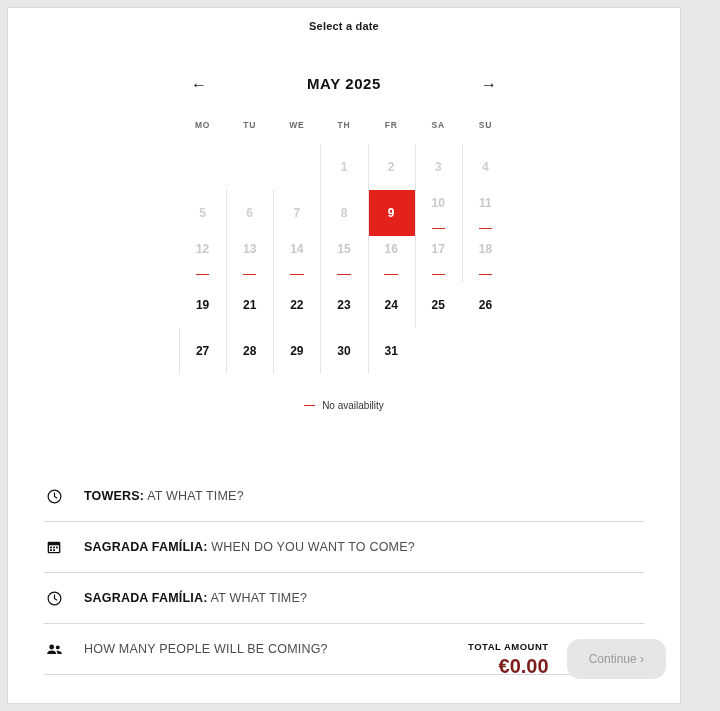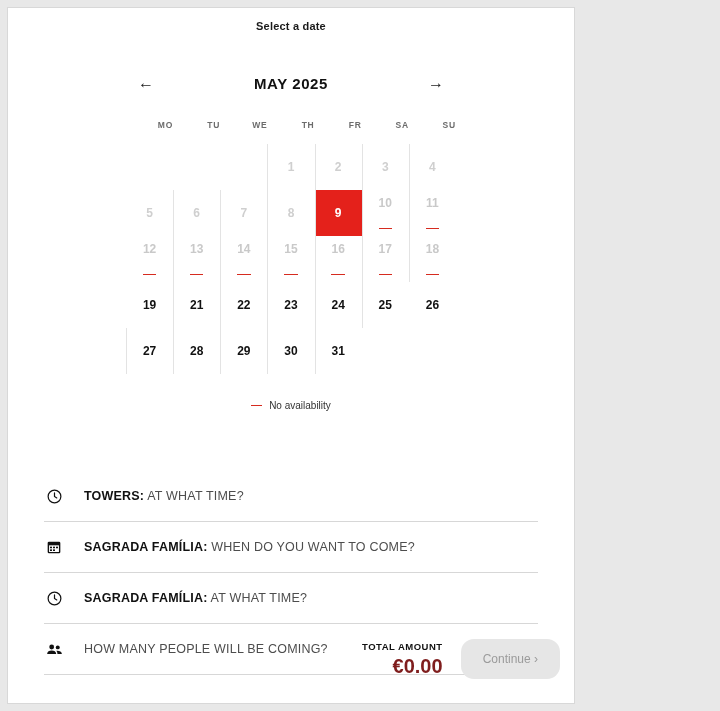--- a/index.html
+++ b/index.html
@@ -8,21 +8,21 @@
   }
   body {
     width: 720px;
     height: 711px;
     background: #e8e8e8;
     font-family: "Liberation Sans", sans-serif;
     -webkit-font-smoothing: antialiased;
   }
   .page {
     position: relative;
-    width: 568px;
+    width: 674px;
     height: 697px;
     margin: 7px;
     background: #ffffff;
     border: 1px solid #d8d8d8;
     box-sizing: border-box;
     overflow: hidden;
   }
 
   
   .select-date-title {
@@ -62,21 +62,21 @@
     font-size: 15px;
     font-weight: bold;
     color: #111;
     letter-spacing: 0.6px;
   }
   .cal-grid {
     display: grid;
     grid-template-columns: repeat(7, 1fr);
   }
   .dow {
-    text-align: right;
+    text-align: center;
     font-size: 8.5px;
     font-weight: bold;
     color: #6c6c6c;
     letter-spacing: 0.8px;
     padding: 6px 0 14px 0;
   }
   .day-cell {
     height: 46px;
     display: flex;
     align-items: center;

